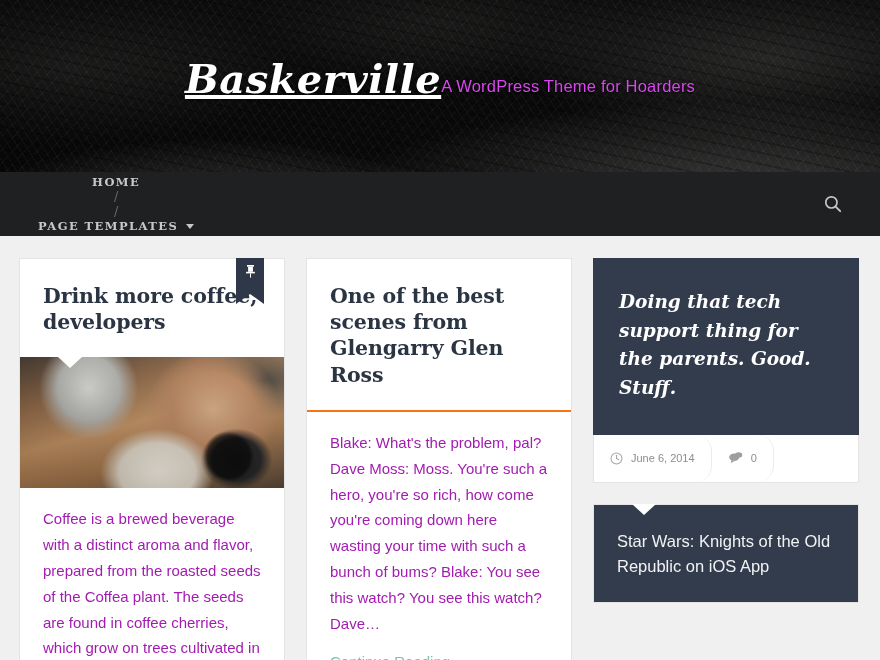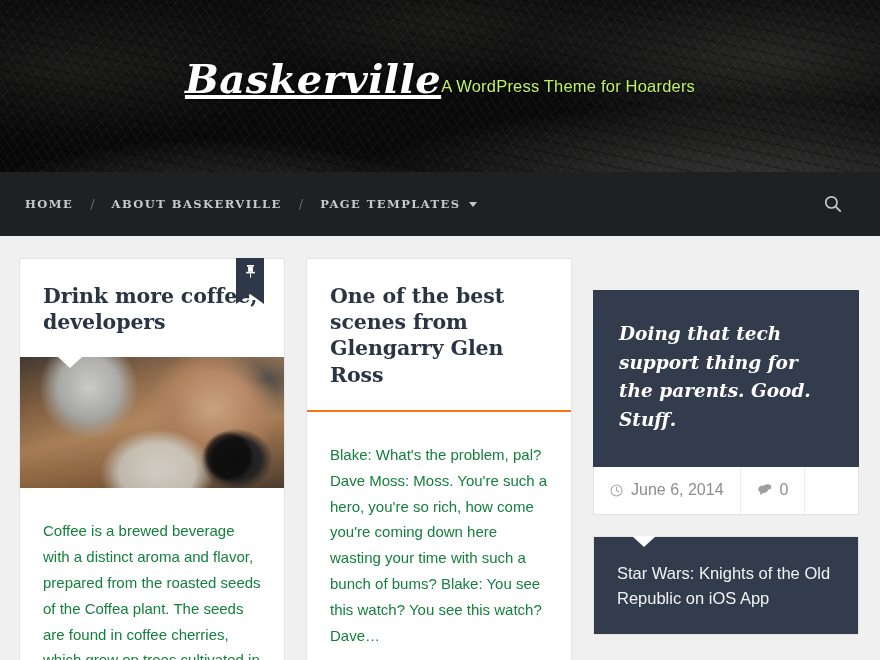--- a/index.html
+++ b/index.html
@@ -54,37 +54,38 @@
     font-weight:700;
     font-size:40px;
     line-height:1.05;
     color:#fff;
     letter-spacing:.5px;
     text-shadow:0 1px 3px rgba(0,0,0,.7);
   }
   .site-desc{
     margin-top:14px;
     font-size:16.5px;
-    color:#bef264;
+    color:#d946ef;
     letter-spacing:.2px;
     text-shadow:0 1px 2px rgba(0,0,0,.8);
   }
 
   
   .site-nav{
     height:64px;
     background:#1f2021;
     display:flex;
     align-items:center;
     position:relative;
   }
   .nav-list{
     display:flex; align-items:center;
     list-style:none;
-    padding-left:25px;
+    padding-left:38px;
+    flex-direction:column;
   }
   .nav-item{
     font-family:"DejaVu Serif", serif;
     font-size:11.5px;
     font-weight:700;
     letter-spacing:1.45px;
     color:#c8c8c8;
     text-transform:uppercase;
     white-space:nowrap;
     display:flex; align-items:center;
@@ -188,38 +189,36 @@
     background:
       radial-gradient(circle at 79% 76%, rgba(0,0,0,.55) 0 9%, rgba(0,0,0,0) 11%),
       linear-gradient(200deg, rgba(255,255,255,.10) 0%, rgba(0,0,0,.18) 100%);
   }
 
   
   .card-body{ padding:18px 23px 20px 23px; }
   .excerpt{
     font-size:15px;
     line-height:1.72;
-    color:#15803d;
-    margin-top:12px;
+    color:#a21caf;
   }
   .more-link{
     display:inline-block;
     margin-top:17px;
     font-size:15px;
     color:#6fcb9d;
     text-decoration:none;
   }
 
   
   .quote-card{ border:none; background:transparent; }
   .quote-box{
     background:#323c4d;
     padding:30px 26px 32px 26px;
     min-height:129px;
-    margin-top:32px;
   }
   .quote-text{
     font-family:"DejaVu Serif", serif;
     font-style:italic;
     font-weight:700;
     font-size:18.5px;
     line-height:1.55;
     color:#fff;
   }
 
@@ -230,23 +229,24 @@
     border:1px solid #e4e4e4;
     border-top:none;
     height:48px;
   }
   .meta-cell{
     display:flex;
     align-items:center;
     gap:8px;
     padding:0 16px;
     border-right:1px solid #ececec;
-    font-size:16px;
+    font-size:11px;
     color:#8d8d8d;
     white-space:nowrap;
+    border-radius:16px;
   }
   .meta-cell:last-child{ border-right:none; flex:1; }
   .meta-icon{ display:flex; align-items:center; }
 
   
   .dark-body{
     background:#323c4d;
     padding:24px 23px 22px 23px;
     position:relative;
   }
@@ -274,23 +274,20 @@
     <div class="site-desc">A WordPress Theme for Hoarders</div>
   </div>
 </header>
 
 <nav class="site-nav">
   <ul class="nav-list">
     <li class="nav-item">
       <span>Home</span>
     </li>
     <li class="nav-sep">/</li>
-    <li class="nav-item">
-      <span>About Baskerville</span>
-    </li>
     <li class="nav-sep">/</li>
     <li class="nav-item">
       <span>Page Templates</span>
       <span class="caret"></span>
     </li>
   </ul>
   <div class="nav-search">
     <svg width="20" height="20" viewBox="0 0 20 20">
       <circle cx="8.4" cy="8.4" r="5.6" fill="none" stroke="#c6c6c6" stroke-width="1.7"></circle>
       <line x1="12.6" y1="12.6" x2="17.2" y2="17.2" stroke="#c6c6c6" stroke-width="1.9" stroke-linecap="round"></line>

